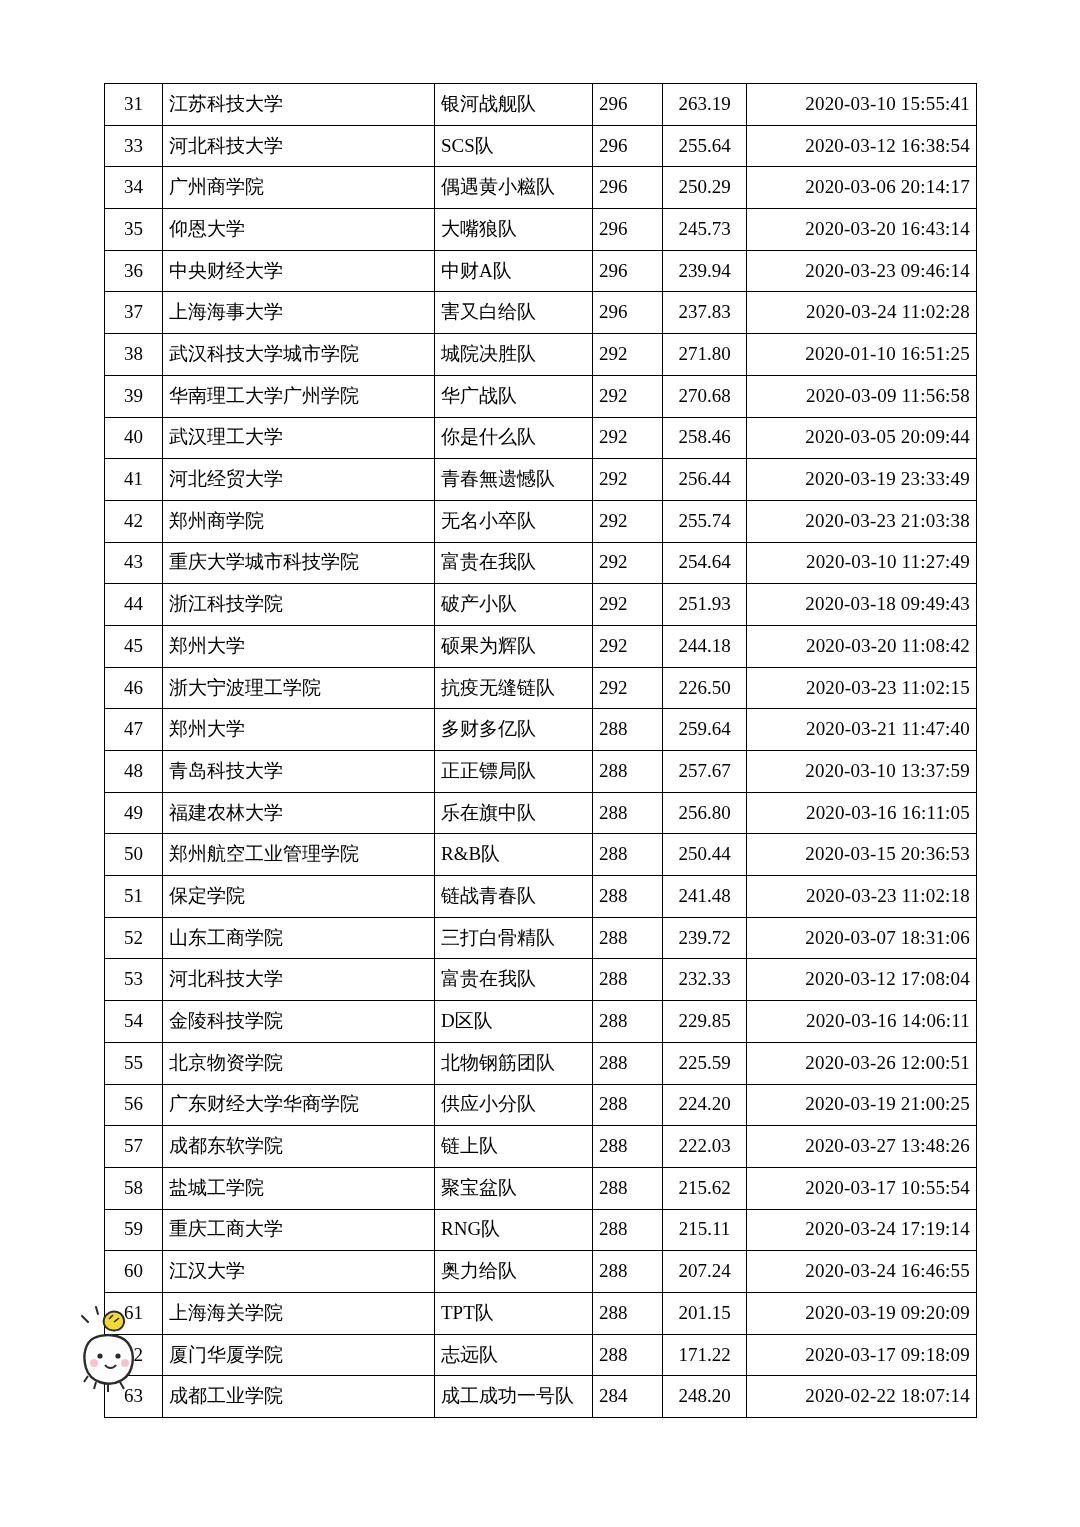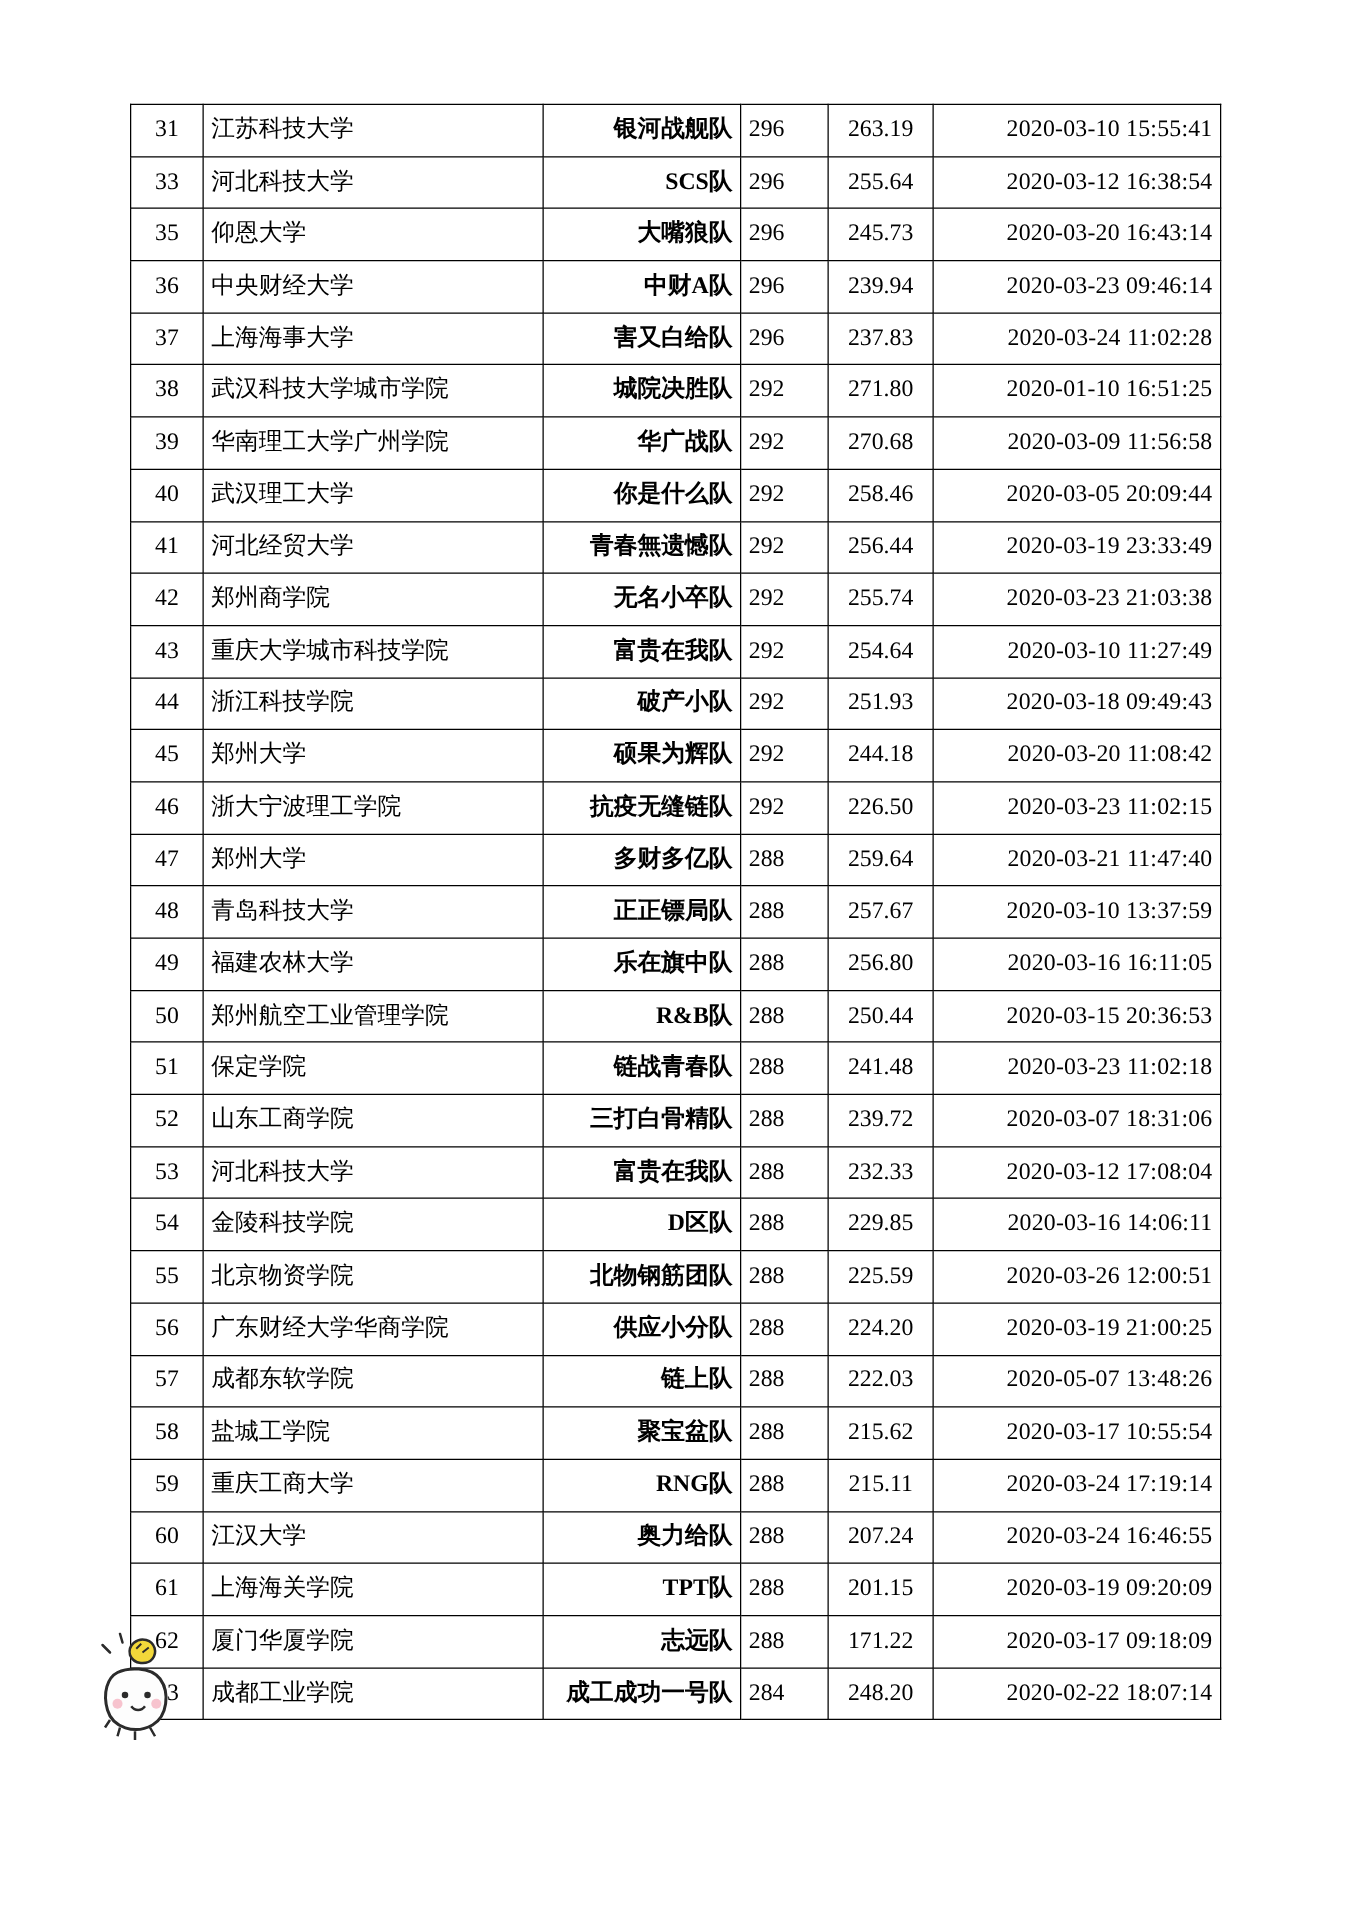--- a/index.html
+++ b/index.html
@@ -42,21 +42,21 @@
   }
   col.c-rank   { width: 58px; }
   col.c-school { width: 272px; }
   col.c-team   { width: 158px; }
   col.c-score  { width: 70px; }
   col.c-points { width: 84px; }
   col.c-time   { width: 230px; }
 
   td.rank   { text-align: center; }
   td.school { text-align: left; padding-left: 14px; }
-  td.team   { text-align: right; padding-left: 14px; font-weight: bold; }
+  td.team   { text-align: left; padding-left: 14px; }
   td.score  { text-align: left; }
   td.points { text-align: center; }
   td.time   { text-align: right; letter-spacing: 0.2px; }
 
   
   .sticker {
     position: absolute;
     left: 78px;
     top: 1294px;
     width: 86px;
@@ -89,20 +89,28 @@
         </tr>
         <tr>
           <td class="rank">33</td>
           <td class="school">河北科技大学</td>
           <td class="team">SCS队</td>
           <td class="score">296</td>
           <td class="points">255.64</td>
           <td class="time">2020-03-12 16:38:54</td>
         </tr>
         <tr>
+          <td class="rank">34</td>
+          <td class="school">广州商学院</td>
+          <td class="team">偶遇黄小糍队</td>
+          <td class="score">296</td>
+          <td class="points">250.29</td>
+          <td class="time">2020-03-06 20:14:17</td>
+        </tr>
+        <tr>
           <td class="rank">35</td>
           <td class="school">仰恩大学</td>
           <td class="team">大嘴狼队</td>
           <td class="score">296</td>
           <td class="points">245.73</td>
           <td class="time">2020-03-20 16:43:14</td>
         </tr>
         <tr>
           <td class="rank">36</td>
           <td class="school">中央财经大学</td>
@@ -270,21 +278,21 @@
           <td class="score">288</td>
           <td class="points">224.20</td>
           <td class="time">2020-03-19 21:00:25</td>
         </tr>
         <tr>
           <td class="rank">57</td>
           <td class="school">成都东软学院</td>
           <td class="team">链上队</td>
           <td class="score">288</td>
           <td class="points">222.03</td>
-          <td class="time">2020-05-07 13:48:26</td>
+          <td class="time">2020-03-27 13:48:26</td>
         </tr>
         <tr>
           <td class="rank">58</td>
           <td class="school">盐城工学院</td>
           <td class="team">聚宝盆队</td>
           <td class="score">288</td>
           <td class="points">215.62</td>
           <td class="time">2020-03-17 10:55:54</td>
         </tr>
         <tr>

